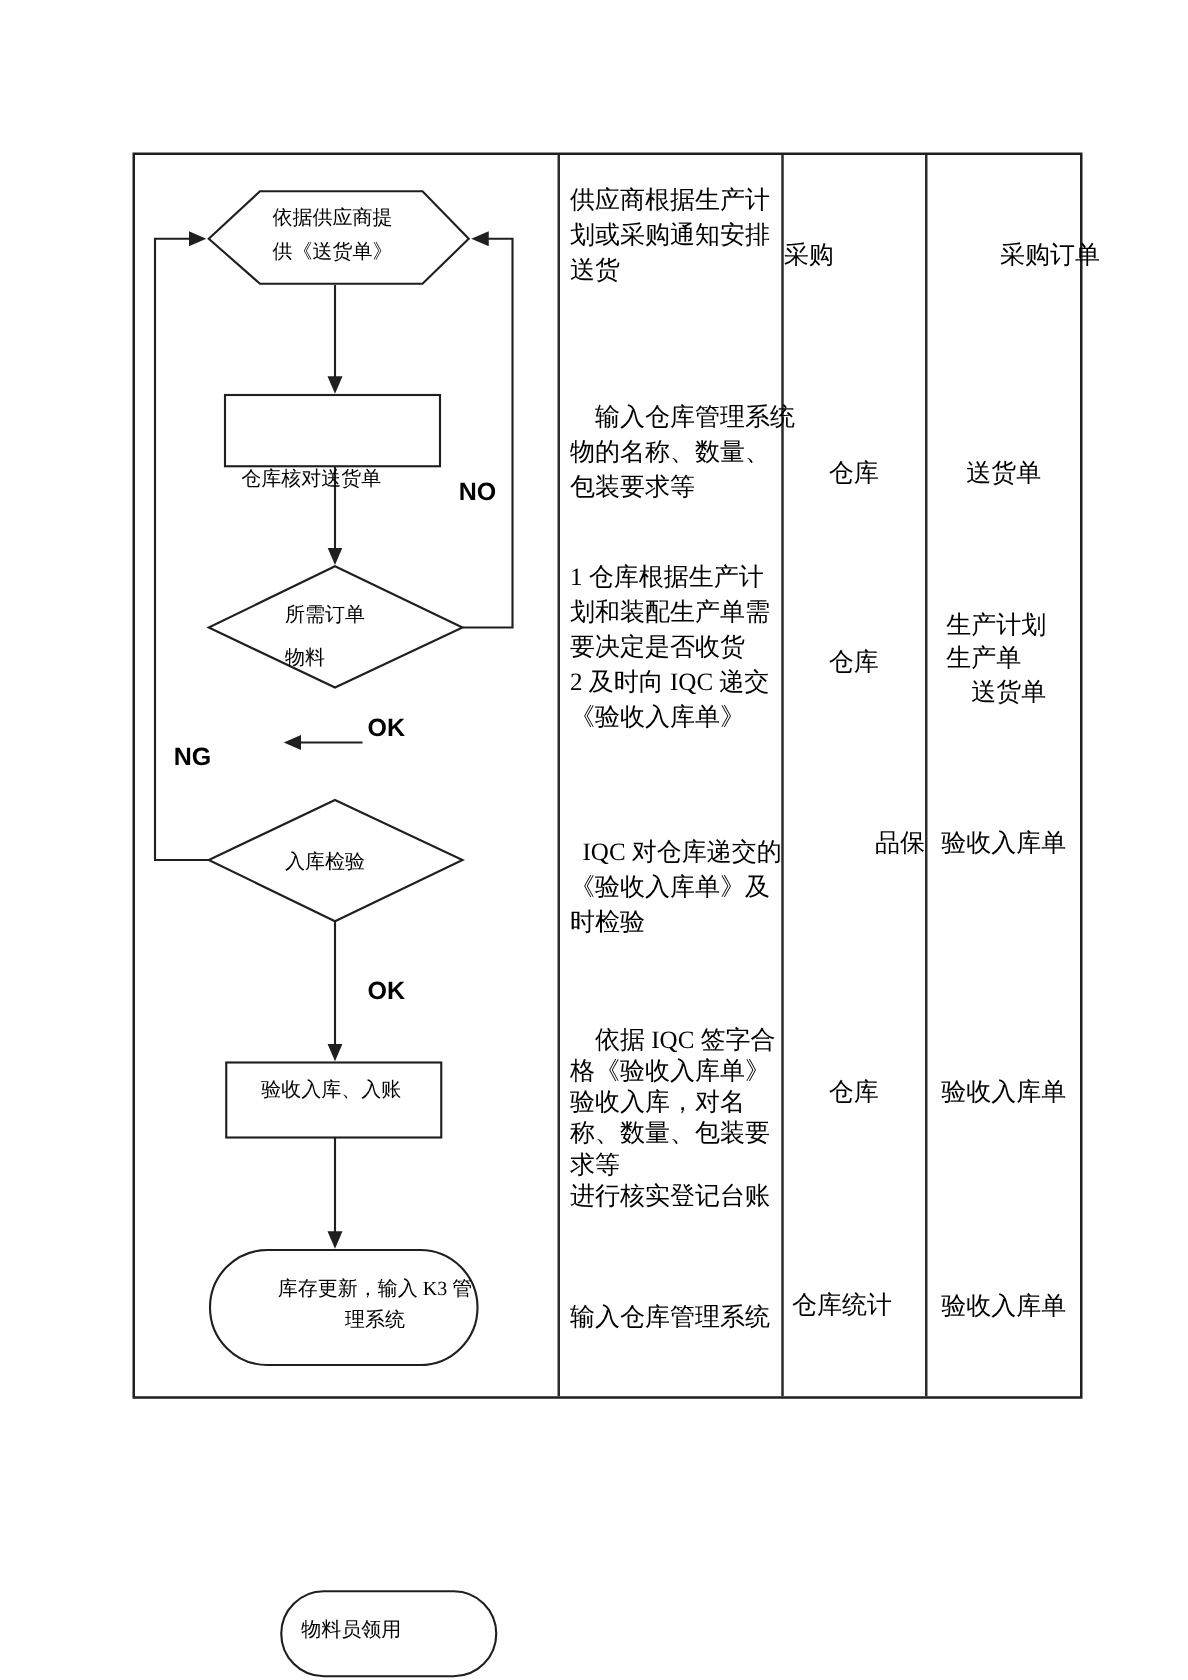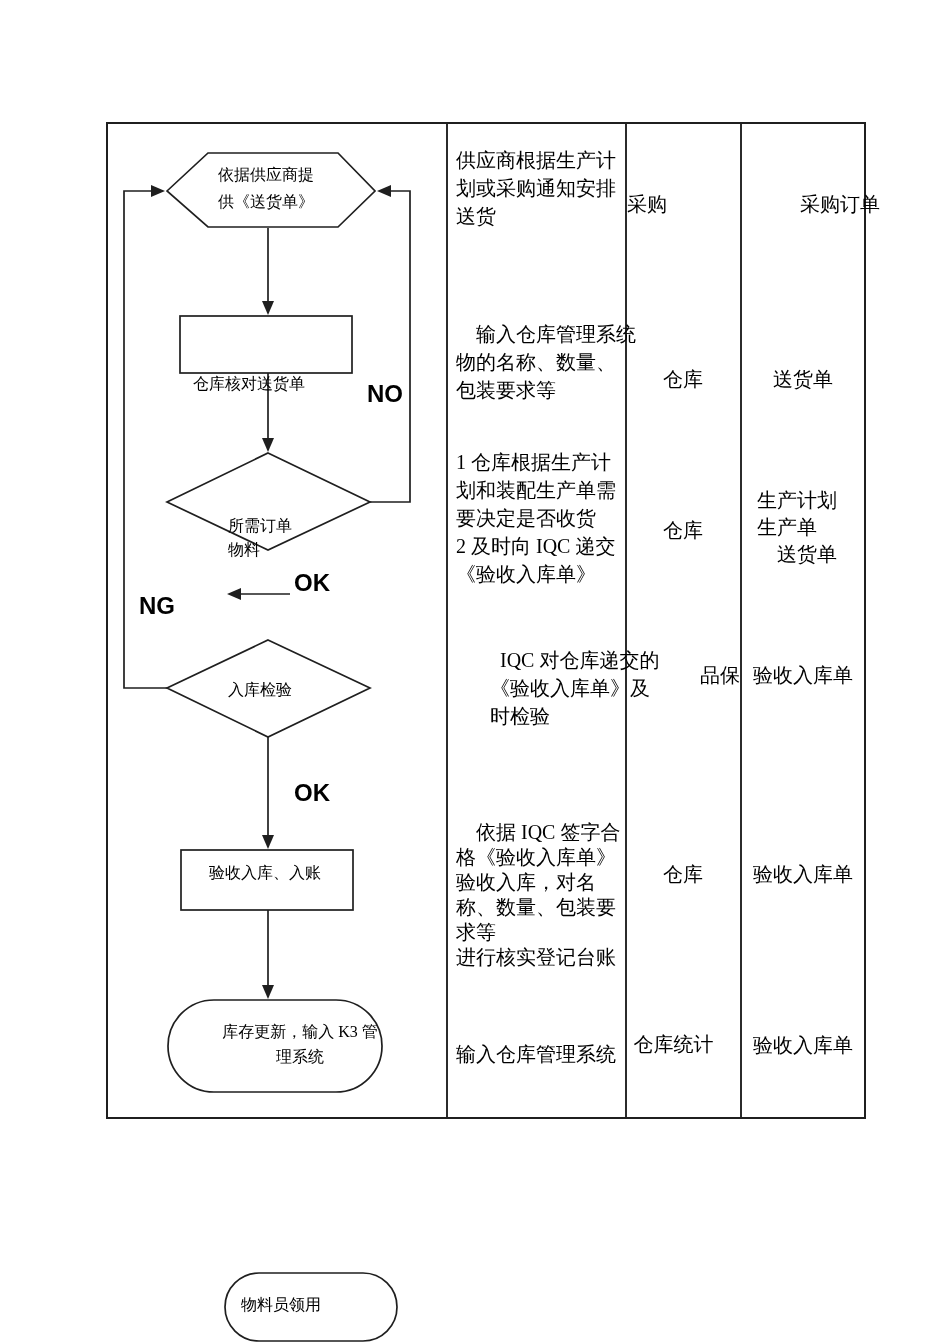--- a/index.html
+++ b/index.html
@@ -4,21 +4,21 @@
 <style>
   html,body{margin:0;padding:0;}
   body{
     width:950px;height:1344px;position:relative;overflow:hidden;
     background:#ffffff;color:#000000;
     font-family:"Liberation Serif", serif;
   }
   .abs{position:absolute;}
   .cjk{font-size:20px;line-height:28px;white-space:pre;}
   .node-label{font-size:16px;line-height:27px;white-space:pre;}
-  .edge-label{font-family:"Liberation Sans", sans-serif;font-weight:600;font-size:24px;line-height:20px;}
+  .edge-label{font-family:"Liberation Sans", sans-serif;font-weight:600;font-size:20px;line-height:20px;}
   .center{text-align:center;}
   .vline{position:absolute;width:2px;background:#2b2b2b;}
   #table-frame{
     position:absolute;left:106px;top:122px;width:760px;height:997px;
     border:2px solid #1f1f1f;box-sizing:border-box;
   }
   svg{position:absolute;left:0;top:0;}
   .shape{fill:#ffffff;stroke:#1f1f1f;stroke-width:1.7;}
   .edge{fill:none;stroke:#1f1f1f;stroke-width:1.7;}
 </style>
@@ -51,21 +51,21 @@
   <path class="shape" d="M268,453 L370,502 L268,550 L167,502 Z"></path>
   <path class="shape" d="M268,640 L370,688 L268,737 L167,688 Z"></path>
   <rect class="shape" x="181" y="850" width="172" height="60"></rect>
   <rect class="shape" x="168" y="1000" width="214" height="92" rx="46" ry="46"></rect>
   <rect class="shape" x="225" y="1273" width="172" height="68" rx="34" ry="34"></rect>
 </svg>
 
 <div class="abs node-label" style="left:218px;top:161px;">依据供应商提
 供《送货单》</div>
 <div class="abs node-label" style="left:193px;top:322px;margin-top:48px;">仓库核对送货单</div>
-<div class="abs node-label" style="left:228px;top:514px;line-height:24px;">所需订单
+<div class="abs node-label" style="left:228px;top:476px;line-height:34px;">所需订单
 物料</div>
 <div class="abs node-label" style="left:228px;top:676px;">入库检验</div>
 <div class="abs node-label" style="left:209px;top:859px;">验收入库、入账</div>
 <div class="abs node-label center" style="left:205px;top:1019px;width:190px;line-height:25px;">库存更新，输入 K3 管
 理系统</div>
 <div class="abs node-label" style="left:241px;top:1291px;">物料员领用</div>
 
 <div class="abs edge-label" style="left:367px;top:384px;">NO</div>
 <div class="abs edge-label" style="left:294px;top:573px;">OK</div>
 <div class="abs edge-label" style="left:139px;top:596px;">NG</div>
@@ -75,21 +75,21 @@
 划或采购通知安排
 送货</div>
 <div class="abs cjk" style="left:456px;top:320px;">　输入仓库管理系统
 物的名称、数量、
 包装要求等</div>
 <div class="abs cjk" style="left:456px;top:448px;">1 仓库根据生产计
 划和装配生产单需
 要决定是否收货
 2 及时向 IQC 递交
 《验收入库单》</div>
-<div class="abs cjk" style="left:456px;top:646px;margin-left:34px;">  IQC 对仓库递交的
+<div class="abs cjk" style="left:456px;top:668px;">  IQC 对仓库递交的
 《验收入库单》及
 时检验</div>
 <div class="abs cjk" style="left:456px;top:820px;line-height:25px;">　依据 IQC 签字合
 格《验收入库单》
 验收入库，对名
 称、数量、包装要
 求等
 进行核实登记台账</div>
 <div class="abs cjk" style="left:456px;top:1040px;">输入仓库管理系统</div>
 

